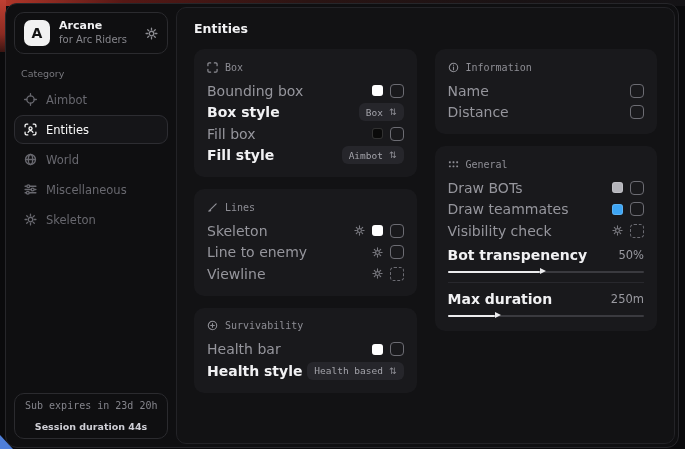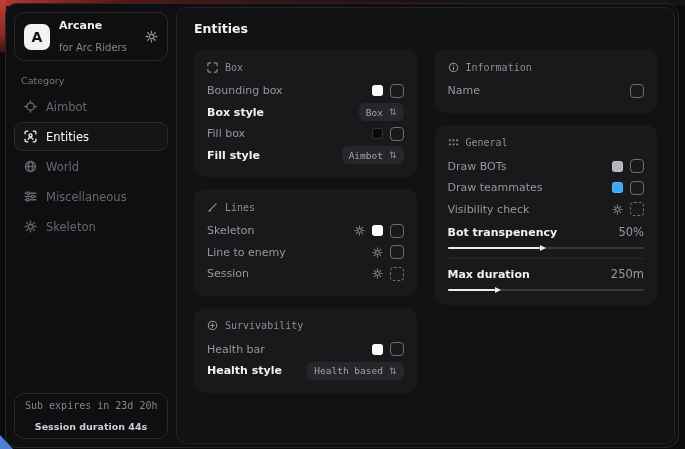--- a/index.html
+++ b/index.html
@@ -22,21 +22,21 @@
     display:flex;overflow:hidden;}
 
   
   .sidebar{width:170px;flex:none;padding:8px;box-sizing:border-box;position:relative;}
   .app-card{border:1px solid #2b2b2f;border-radius:10px;padding:7px 9px;
     display:flex;align-items:center;gap:9px;}
   .logo{width:26px;height:26px;border-radius:7px;background:#f2f2f2;color:#141414;
     font-weight:bold;font-size:14px;display:flex;align-items:center;justify-content:center;flex:none;}
   .app-text{line-height:1.15;}
   .app-name{font-size:11px;font-weight:bold;color:#f0f0f2;}
-  .app-sub{font-size:10px;color:#86868c;margin-top:9px;}
+  .app-sub{font-size:10px;color:#86868c;margin-top:1px;}
   .app-gear{margin-left:auto;color:#8d8d93;display:flex;}
   .cat-label{font-size:9.5px;color:#77777d;margin:14px 0 6px 7px;}
   .nav-item{height:27px;display:flex;align-items:center;gap:9px;padding:0 8px;
     color:#68686f;font-size:11.5px;border:1px solid transparent;border-radius:9px;margin-bottom:1px;cursor:pointer;}
   .nav-item.active{background:#151518;border-color:#2d2d32;color:#fafafa;}
   .nav-icon{width:14px;display:flex;justify-content:center;flex:none;}
   .sub-card{position:absolute;left:8px;right:8px;bottom:8px;border:1px solid #2b2b2f;
     border-radius:10px;padding:6px 10px;}
   .sub-line1{font-family:"DejaVu Sans Mono","Liberation Mono",monospace;font-size:10px;color:#85858c;white-space:nowrap;}
   .sub-line2{font-size:9.5px;font-weight:bold;color:#cfcfd6;margin-top:10px;text-align:center;}
@@ -47,21 +47,21 @@
   .page-title{font-size:12.5px;font-weight:bold;color:#f2f2f4;margin-bottom:13px;}
   .columns{display:flex;gap:18px;align-items:flex-start;}
   .col{flex:1;display:flex;flex-direction:column;gap:12px;min-width:0;}
 
   .card{background:#19191c;border-radius:10px;padding:10px 13px 11px 13px;}
   .card-header{display:flex;align-items:center;gap:7px;
     font-family:"DejaVu Sans Mono","Liberation Mono",monospace;font-size:10px;color:#8e8e95;
     margin-bottom:5px;height:16px;}
   .card-header svg{flex:none;}
   .row{height:21.5px;display:flex;align-items:center;}
-  .row-label{font-size:11px;color:#96969d;white-space:nowrap;}
+  .row-label{font-size:14px;color:#96969d;white-space:nowrap;}
   .row-label.strong{color:#f1f1f3;font-weight:bold;}
   .row-controls{margin-left:auto;display:flex;align-items:center;gap:7px;}
   .gear-mini{color:#7c7c83;display:flex;cursor:pointer;}
   .swatch{width:11px;height:11px;border-radius:3px;cursor:pointer;
     box-shadow:inset 0 0 0 1px rgba(255,255,255,0.16);}
   .checkbox{width:12px;height:12px;border:1.5px solid #6c6c73;border-radius:4px;
     background:transparent;cursor:pointer;}
   .checkbox.dashed{border-style:dashed;}
   .dropdown{display:flex;align-items:center;gap:6px;background:#26262b;border-radius:6px;
     height:18px;padding:0 7px;cursor:pointer;
@@ -247,21 +247,21 @@
                 <svg width="11" height="11" viewBox="0 0 12 12" fill="none" stroke="currentColor" stroke-width="1.2" stroke-linecap="round">
                   <circle cx="6" cy="6" r="2.1"></circle>
                   <path d="M6 1v1.6M6 9.4V11M1 6h1.6M9.4 6H11M2.5 2.5l1.1 1.1M8.4 8.4l1.1 1.1M9.5 2.5L8.4 3.6M3.6 8.4L2.5 9.5"></path>
                 </svg>
               </span>
               <span class="checkbox"></span>
             </span>
           </div>
 
           <div class="row">
-            <span class="row-label">Session</span>
+            <span class="row-label">Viewline</span>
             <span class="row-controls">
               <span class="gear-mini">
                 <svg width="11" height="11" viewBox="0 0 12 12" fill="none" stroke="currentColor" stroke-width="1.2" stroke-linecap="round">
                   <circle cx="6" cy="6" r="2.1"></circle>
                   <path d="M6 1v1.6M6 9.4V11M1 6h1.6M9.4 6H11M2.5 2.5l1.1 1.1M8.4 8.4l1.1 1.1M9.5 2.5L8.4 3.6M3.6 8.4L2.5 9.5"></path>
                 </svg>
               </span>
               <span class="checkbox dashed"></span>
             </span>
           </div>
@@ -307,20 +307,26 @@
             <span>Information</span>
           </div>
 
           <div class="row">
             <span class="row-label">Name</span>
             <span class="row-controls">
               <span class="checkbox"></span>
             </span>
           </div>
 
+          <div class="row">
+            <span class="row-label">Distance</span>
+            <span class="row-controls">
+              <span class="checkbox"></span>
+            </span>
+          </div>
         </div>
 
         <div class="card">
           <div class="card-header">
             <svg width="11" height="11" viewBox="0 0 12 12" fill="currentColor">
               <rect x="1" y="2.5" width="2" height="2" rx="0.5"></rect>
                 <rect x="5" y="2.5" width="2" height="2" rx="0.5"></rect>
                 <rect x="9" y="2.5" width="2" height="2" rx="0.5"></rect>
               <rect x="1" y="7" width="2" height="2" rx="0.5"></rect>
                 <rect x="5" y="7" width="2" height="2" rx="0.5"></rect>

